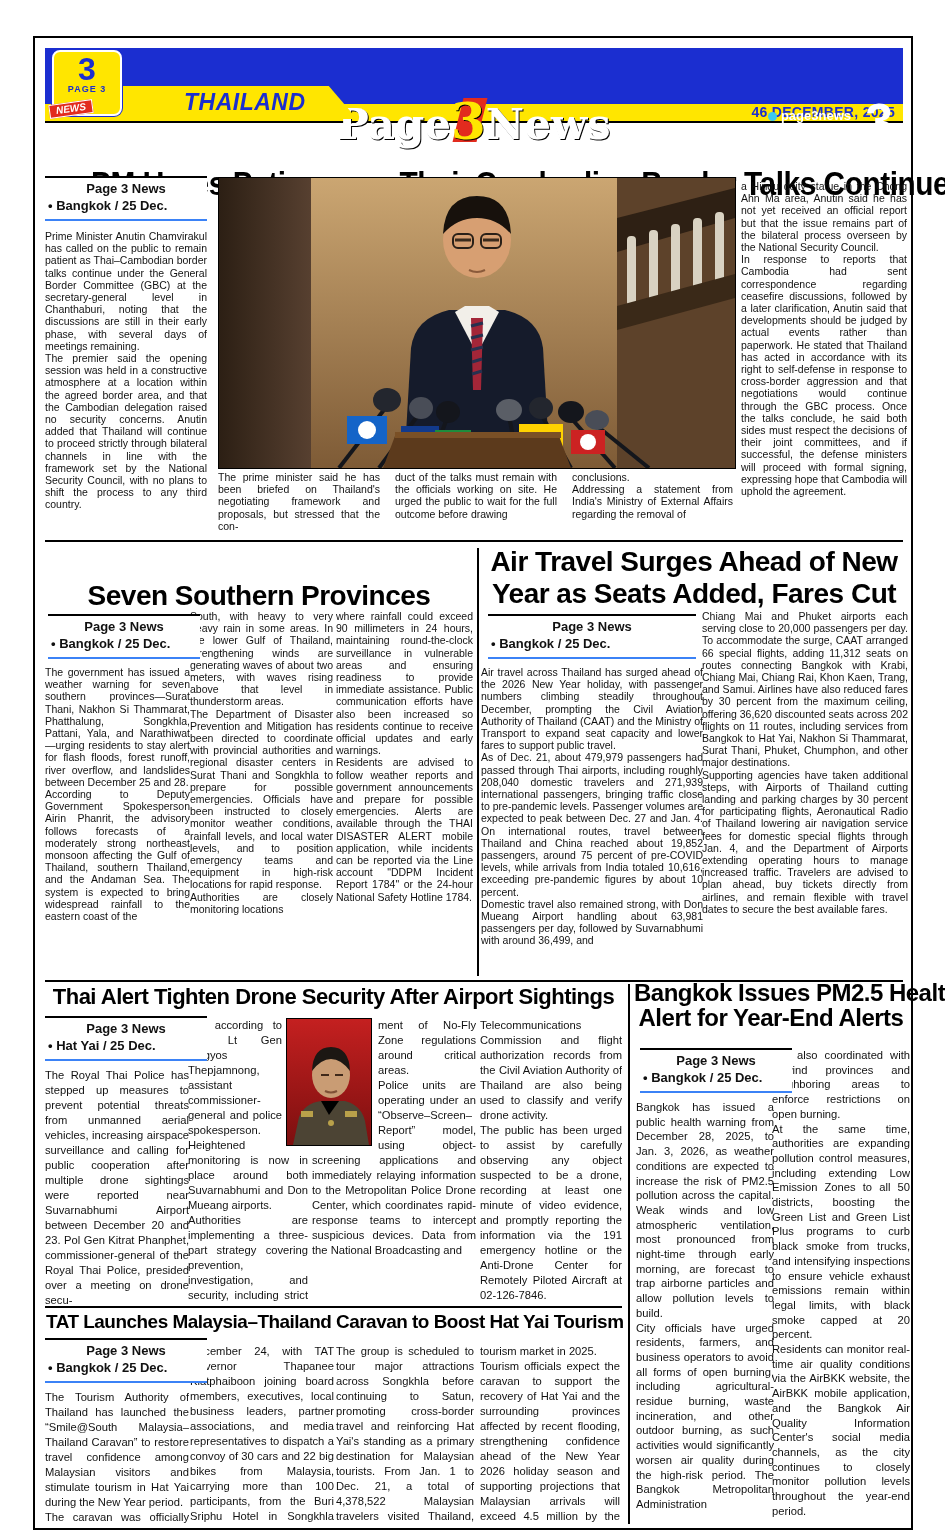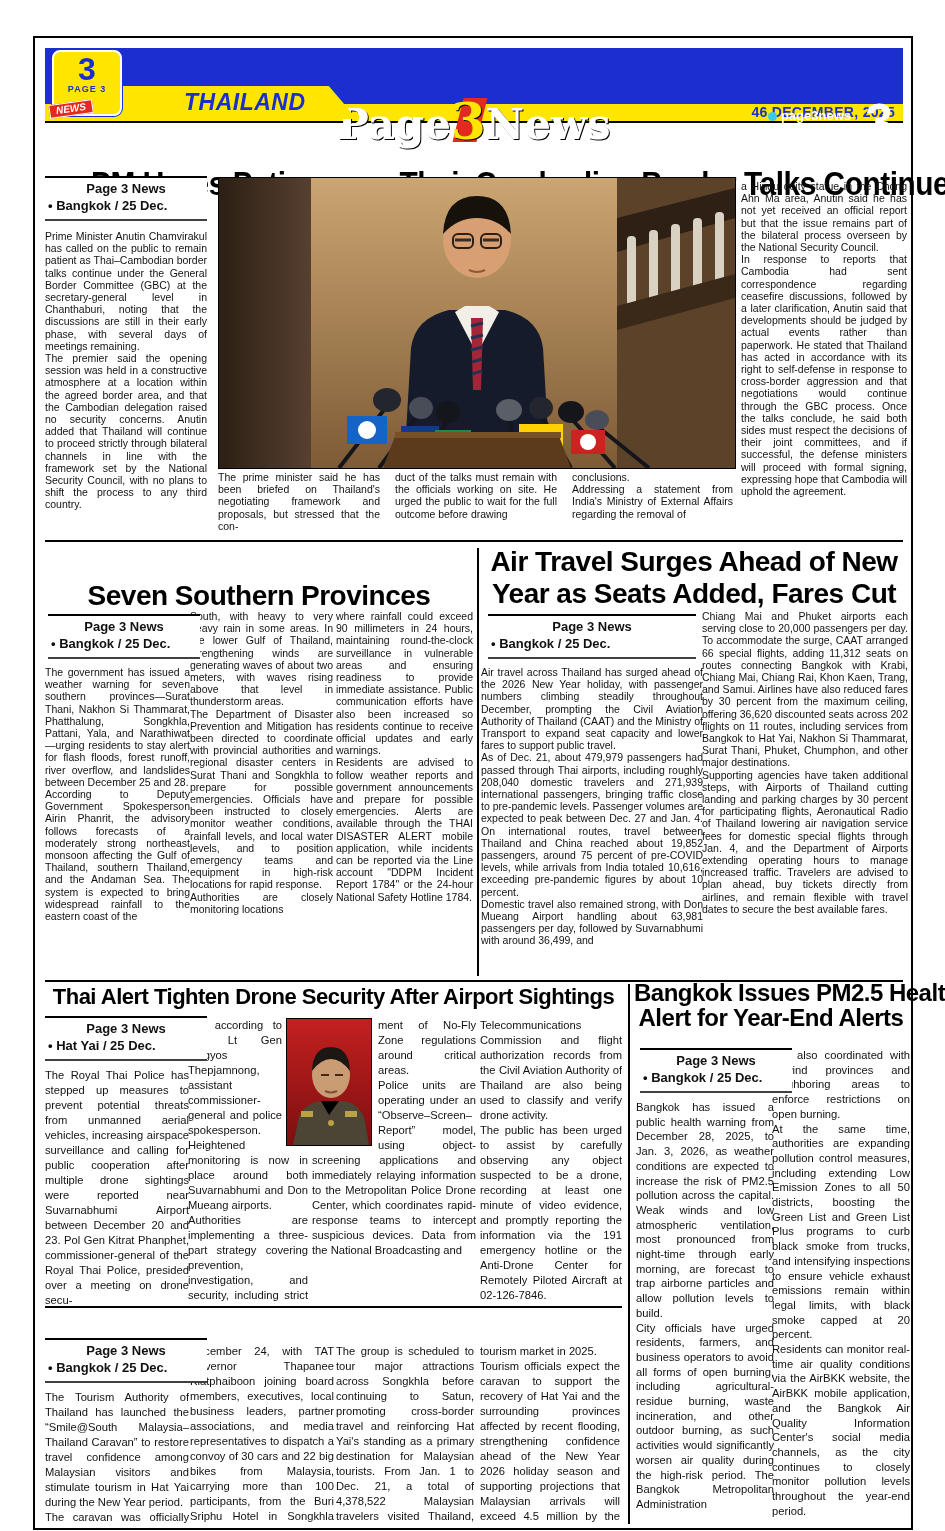--- a/index.html
+++ b/index.html
@@ -35,21 +35,21 @@
   
   .fit{display:inline-block;white-space:nowrap;}
   .hl{position:absolute;text-align:center;font-weight:700;color:#000;letter-spacing:-0.5px;}
   .hl-xl{font-size:33px;line-height:40px;margin-top:40px;}
   .hl-lg{font-size:28px;line-height:32px;}
   .hl-md{font-size:22px;line-height:26px;}
   .hl-sm{font-size:24px;line-height:25px;}
   .hl-ts{font-size:19px;line-height:24px;}
 
   
-  .byline{position:absolute;border-top:2px solid #000;border-bottom:2px solid #404040;padding:3px 0 5px 0;background:#fff;z-index:6;}
+  .byline{position:absolute;border-top:2px solid #000;border-bottom:2px solid #3b82f6;padding:3px 0 5px 0;background:#fff;z-index:6;}
   .by-src{text-align:center;font-weight:700;font-size:13px;line-height:16px;}
   .by-loc{font-weight:700;font-size:13px;line-height:17px;padding-left:3px;}
 
   
   .body{position:absolute;text-align:justify;white-space:pre-line;overflow:hidden;}
   .t1{font-size:10.5px;line-height:12.2px;}           
   .t2{font-size:11.2px;line-height:15px;}             
   .t3{font-size:11.2px;line-height:14.7px;}           
 
   .hrule{position:absolute;background:#000;height:1.5px;}
@@ -265,20 +265,23 @@
     <div class="by-loc">• Bangkok  / 25  Dec.</div>
   </div>
   <div class="body t3" style="left:636px;top:1100px;width:138px;height:422px;">Bangkok has issued a public health warning from December 28, 2025, to Jan. 3, 2026, as weather conditions are expected to increase the risk of PM2.5 pollution across the capital. Weak winds and low atmospheric ventilation, most pronounced from night-time through early morning, are forecast to trap airborne particles and allow pollution levels to build.
 City officials have urged residents, farmers, and business operators to avoid all forms of open burning, including agricultural-residue burning, waste incineration, and other outdoor burning, as such activities would significantly worsen air quality during the high-risk period. The Bangkok Metropolitan Administration</div>
   <div class="body t3" style="left:772px;top:1048px;width:138px;height:474px;">has also coordinated with upwind provinces and neighboring areas to enforce restrictions on open burning.
 At the same time, authorities are expanding pollution control measures, including extending Low Emission Zones to all 50 districts, boosting the Green List and Green List Plus programs to curb black smoke from trucks, and intensifying inspections to ensure vehicle exhaust emissions remain within legal limits, with black smoke capped at 20 percent.
 Residents can monitor real-time air quality conditions via the AirBKK website, the AirBKK mobile application, and the Bangkok Air Quality Information Center's social media channels, as the city continues to closely monitor pollution levels throughout the year-end period.</div>
 
   <div class="hrule" style="left:45px;top:1306px;width:577px;"></div>
 
+  <div class="hl hl-ts" style="left:45px;top:1310px;width:577px;">
+    <span class="fit" style="transform: scaleX(0.996546); transform-origin: center center;">TAT Launches Malaysia–Thailand Caravan to Boost Hat Yai Tourism</span>
+  </div>
   <div class="byline" style="left:45px;top:1338px;width:162px;">
     <div class="by-src">Page 3 News</div>
     <div class="by-loc">• Bangkok  / 25  Dec.</div>
   </div>
   <div class="body t2" style="left:45px;top:1390px;width:144px;height:134px;">The Tourism Authority of Thailand has launched the “Smile@South Malaysia–Thailand Caravan” to restore travel confidence among Malaysian visitors and stimulate tourism in Hat Yai during the New Year period.
 The caravan was officially sent off in Hat Yai on</div>
   <div class="body t2" style="left:190px;top:1344px;width:144px;height:180px;">December 24, with TAT Governor Thapanee Kiatphaiboon joining board members, executives, local business leaders, partner associations, and media representatives to dispatch a convoy of 30 cars and 22 big bikes from Malaysia, carrying more than 100 participants, from the Buri Sriphu Hotel in Songkhla province.</div>
   <div class="body t2" style="left:336px;top:1344px;width:138px;height:180px;">The group is scheduled to tour major attractions across Songkhla before continuing to Satun, promoting cross-border travel and reinforcing Hat Yai's standing as a primary destination for Malaysian tourists. From Jan. 1 to Dec. 21, a total of 4,378,522 Malaysian travelers visited Thailand, making Malaysia Thailand's largest inbound</div>
   <div class="body t2" style="left:480px;top:1344px;width:140px;height:180px;">tourism market in 2025.
 Tourism officials expect the caravan to support the recovery of Hat Yai and the surrounding provinces affected by recent flooding, strengthening confidence ahead of the New Year 2026 holiday season and supporting projections that Malaysian arrivals will exceed 4.5 million by the end of this year.</div>

